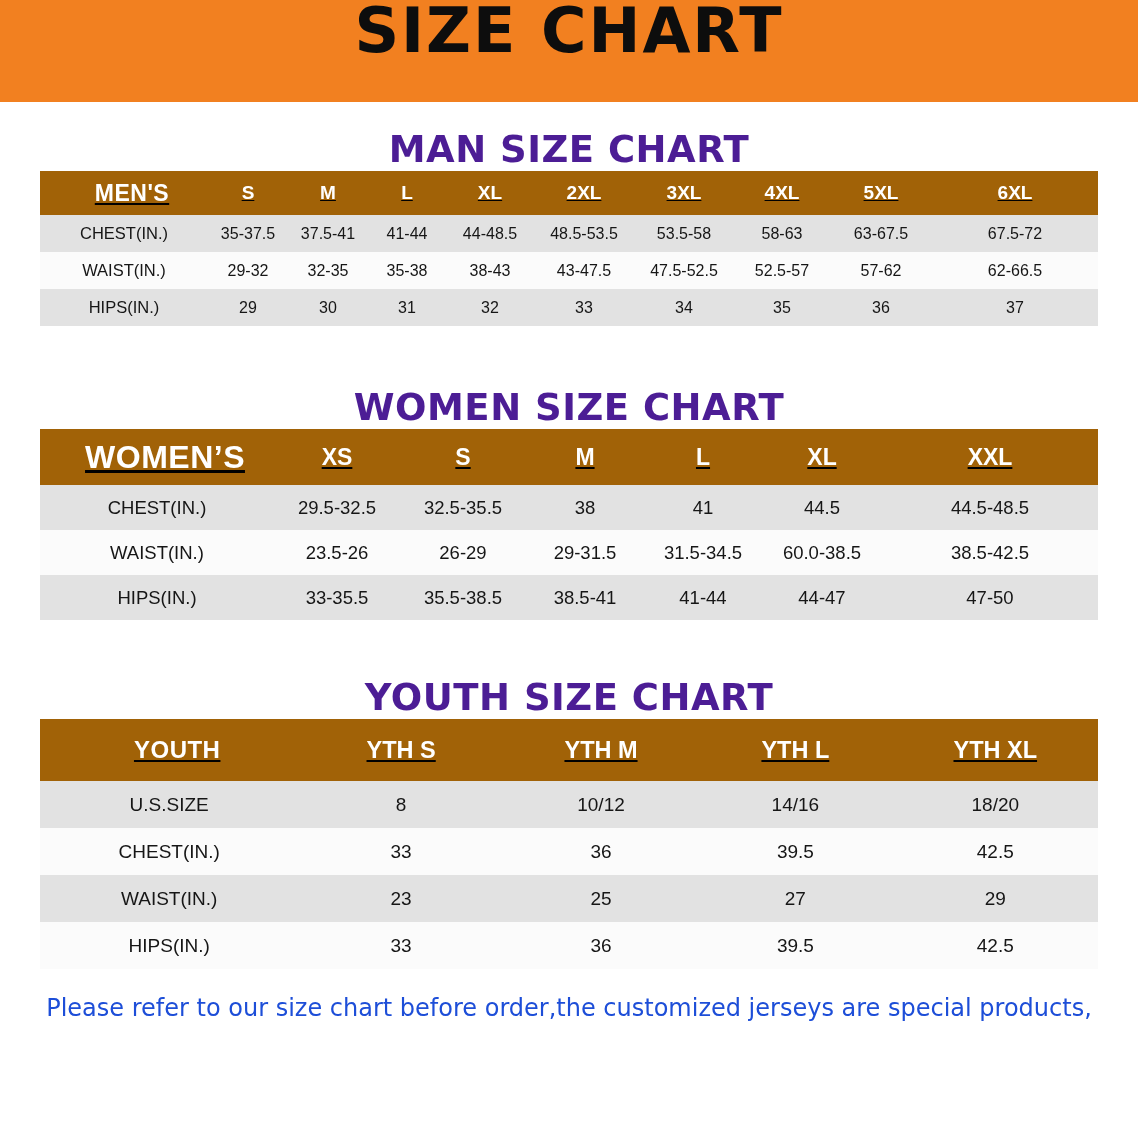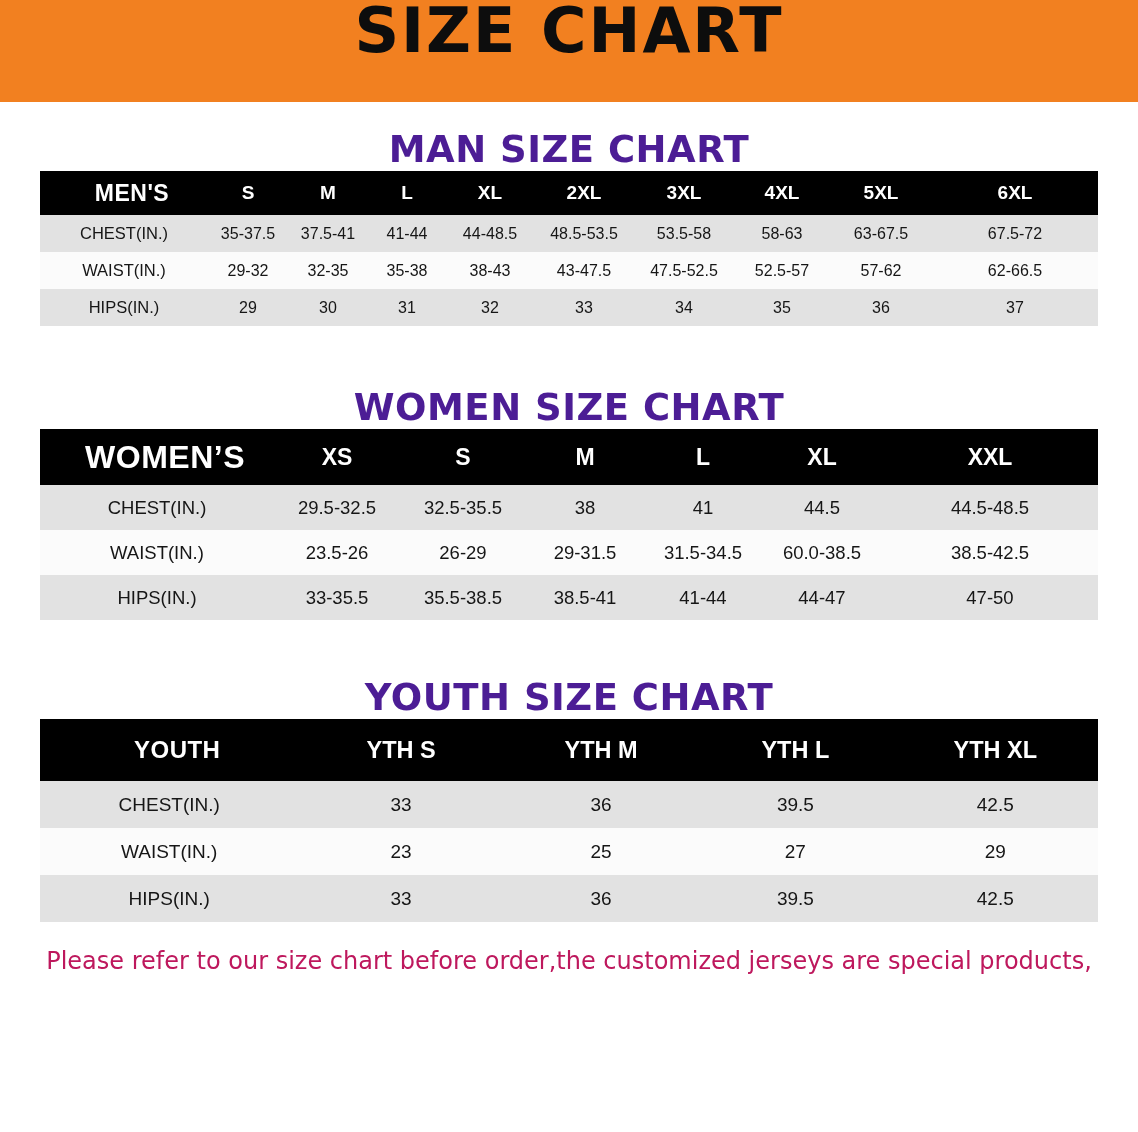--- a/index.html
+++ b/index.html
@@ -57,21 +57,21 @@
   }
   table.size-table th,
   table.size-table td {
     text-align: center;
     font-family: "Liberation Sans", sans-serif;
     color: #161616;
     white-space: nowrap;
   }
   
   table.size-table thead tr {
-    background: #000000;
+    background: #a16207;
     text-decoration: underline;
   }
   table.size-table thead th {
     color: #ffffff;
     font-weight: bold;
     padding: 0;
   }
   th.rowlabel-head {
     text-align: left;
     padding-left: 16px !important;
@@ -99,21 +99,21 @@
 
   
   #youth-table thead th { height: 62px; font-size: 23.5px; }
   #youth-table thead th.rowlabel-head { font-size: 24px; }
   #youth-table tbody td { height: 45px; font-size: 19px; }
   #youth-table tbody td.rowlabel { font-size: 19px; }
 
   
   .note {
     margin: 22px 40px 0 40px;
-    color: #be185d;
+    color: #1d4ed8;
     font-family: "DejaVu Sans", sans-serif;
     font-size: 24px;
     line-height: 1.45;
     text-align: center;
   }
   .note-line { display: block; }
 </style>
 </head>
 <body>
 
@@ -232,20 +232,27 @@
       <tr>
         <th class="rowlabel-head" style="width:218px">YOUTH</th>
         <th style="width:186px">YTH S</th>
         <th style="width:176px">YTH M</th>
         <th style="width:176px">YTH L</th>
         <th style="width:186px">YTH XL</th>
       </tr>
     </thead>
     <tbody>
       <tr>
+        <td class="rowlabel">U.S.SIZE</td>
+        <td>8</td>
+        <td>10/12</td>
+        <td>14/16</td>
+        <td>18/20</td>
+      </tr>
+      <tr>
         <td class="rowlabel">CHEST(IN.)</td>
         <td>33</td>
         <td>36</td>
         <td>39.5</td>
         <td>42.5</td>
       </tr>
       <tr>
         <td class="rowlabel">WAIST(IN.)</td>
         <td>23</td>
         <td>25</td>

